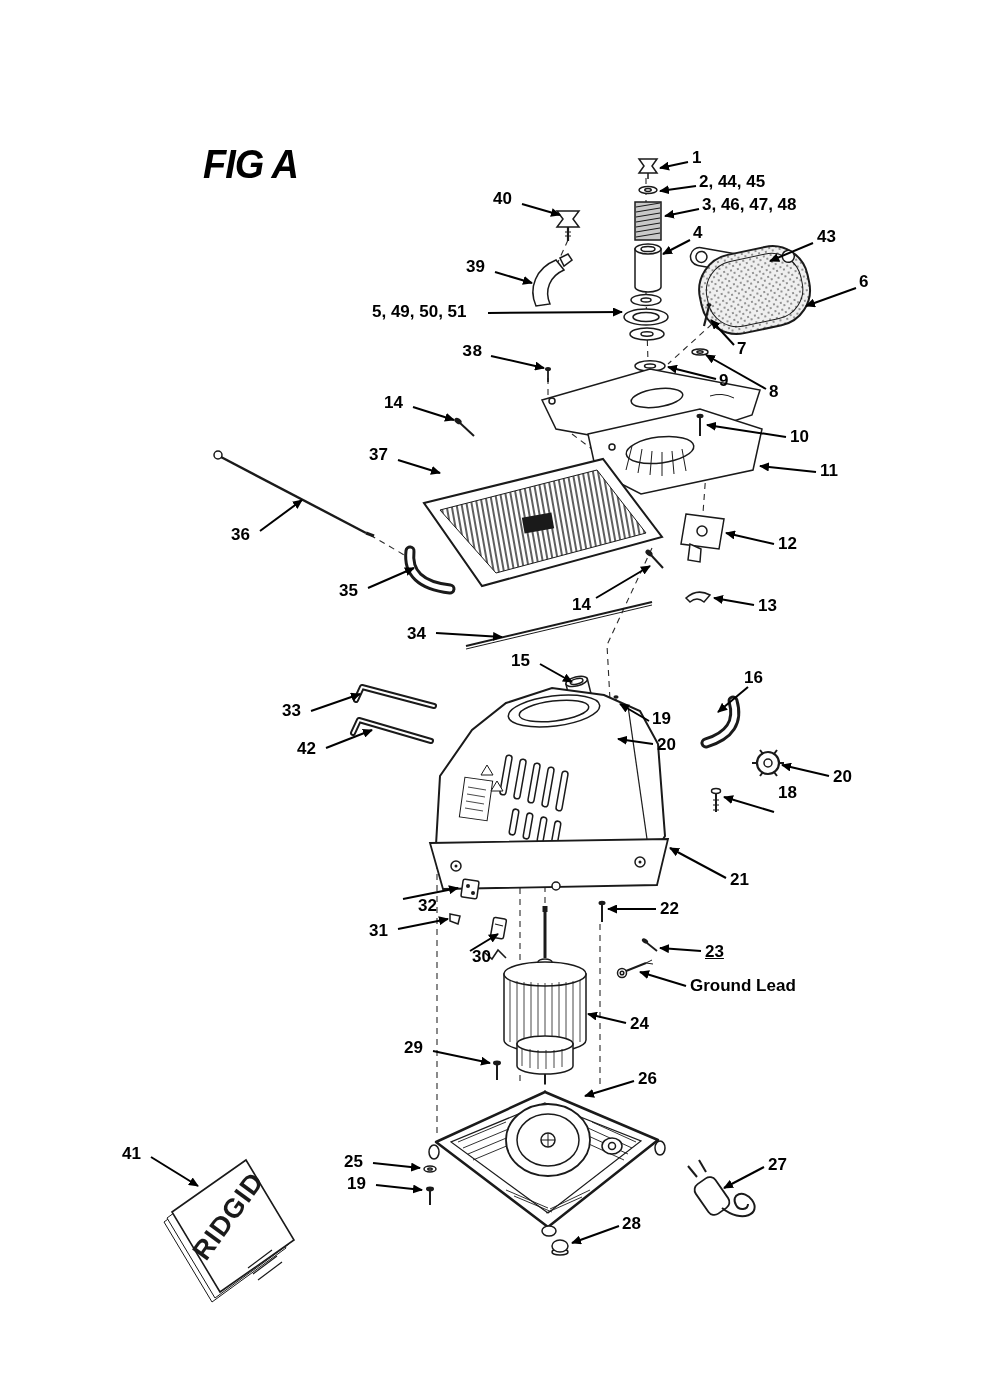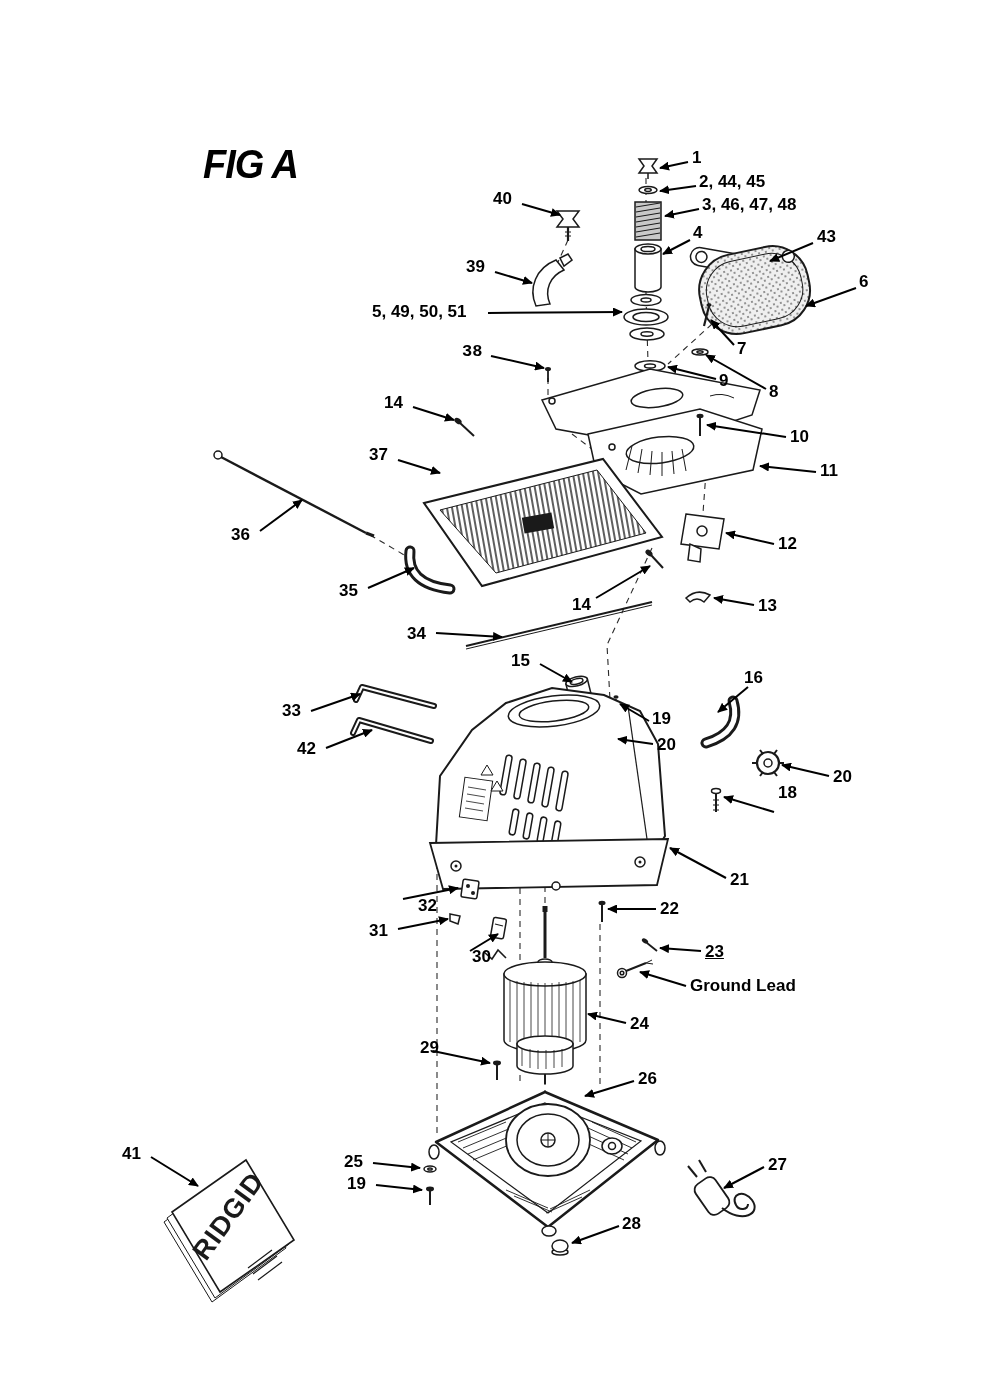--- a/index.html
+++ b/index.html
@@ -405,21 +405,21 @@
       <div class="callout" style="left: 833px; top: 768px;">20</div>
       <div class="callout" style="left: 778px; top: 784px;">18</div>
       <div class="callout" style="left: 730px; top: 871px;">21</div>
       <div class="callout" style="left: 374px; top: 897px; margin-left: 44px;">32</div>
       <div class="callout" style="left: 660px; top: 900px;">22</div>
       <div class="callout" style="left: 369px; top: 922px;">31</div>
       <div class="callout" style="left: 444px; top: 948px; margin-left: 28px;">30</div>
       <div class="callout" style="left: 705px; top: 943px; text-decoration: underline;">23</div>
       <div class="callout" style="left: 690px; top: 977px; text-align: right;">Ground Lead</div>
       <div class="callout" style="left: 630px; top: 1015px;">24</div>
-      <div class="callout" style="left: 420px; top: 1039px;">29</div>
+      <div class="callout" style="left: 404px; top: 1039px;">29</div>
       <div class="callout" style="left: 638px; top: 1070px;">26</div>
       <div class="callout" style="left: 122px; top: 1145px;">41</div>
       <div class="callout" style="left: 344px; top: 1153px;">25</div>
       <div class="callout" style="left: 347px; top: 1175px;">19</div>
       <div class="callout" style="left: 768px; top: 1156px;">27</div>
       <div class="callout" style="left: 622px; top: 1215px;">28</div>
     </div>
 </div>
 
 </body></html>

